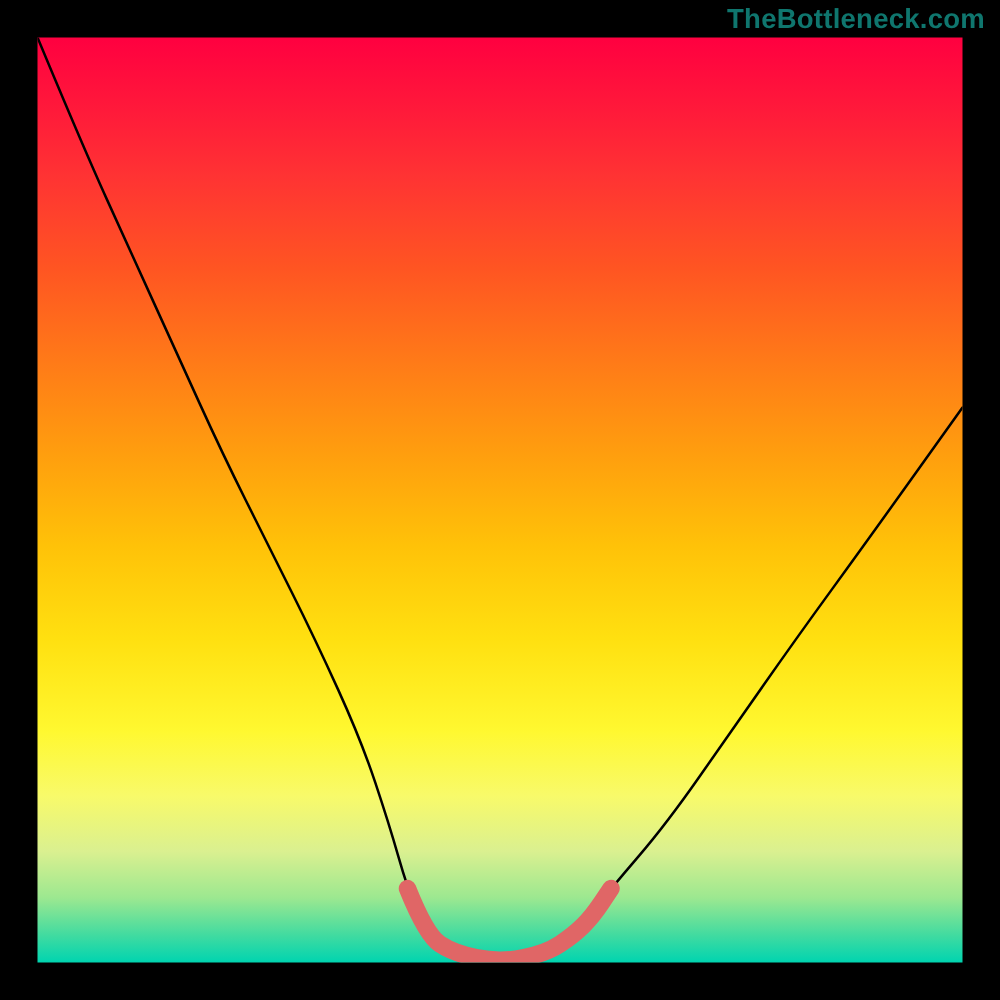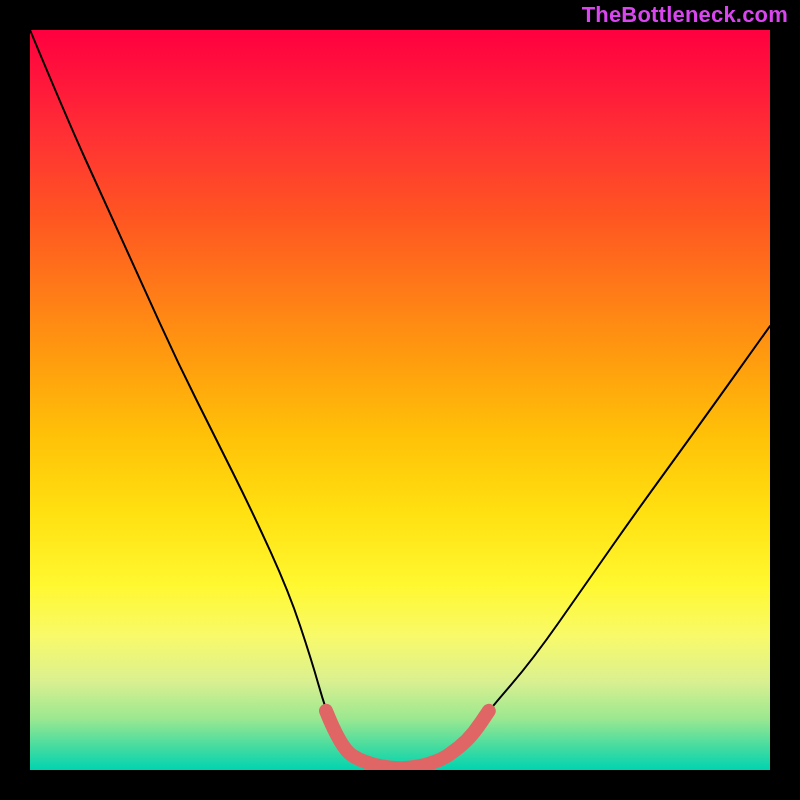--- a/index.html
+++ b/index.html
@@ -8,21 +8,21 @@
     height: 800px;
     background: #000;
     font-family: Arial, sans-serif;
     position: relative;
     overflow: hidden;
   }
   .watermark {
     position: absolute;
     top: 2px;
     right: 12px;
-    color: #d946ef;
+    color: #0f766e;
     font-size: 22px;
     font-weight: bold;
     z-index: 10;
     letter-spacing: 0.2px;
   }
   .chart-container {
     position: absolute;
     top: 30px;
     left: 30px;
     width: 740px;

